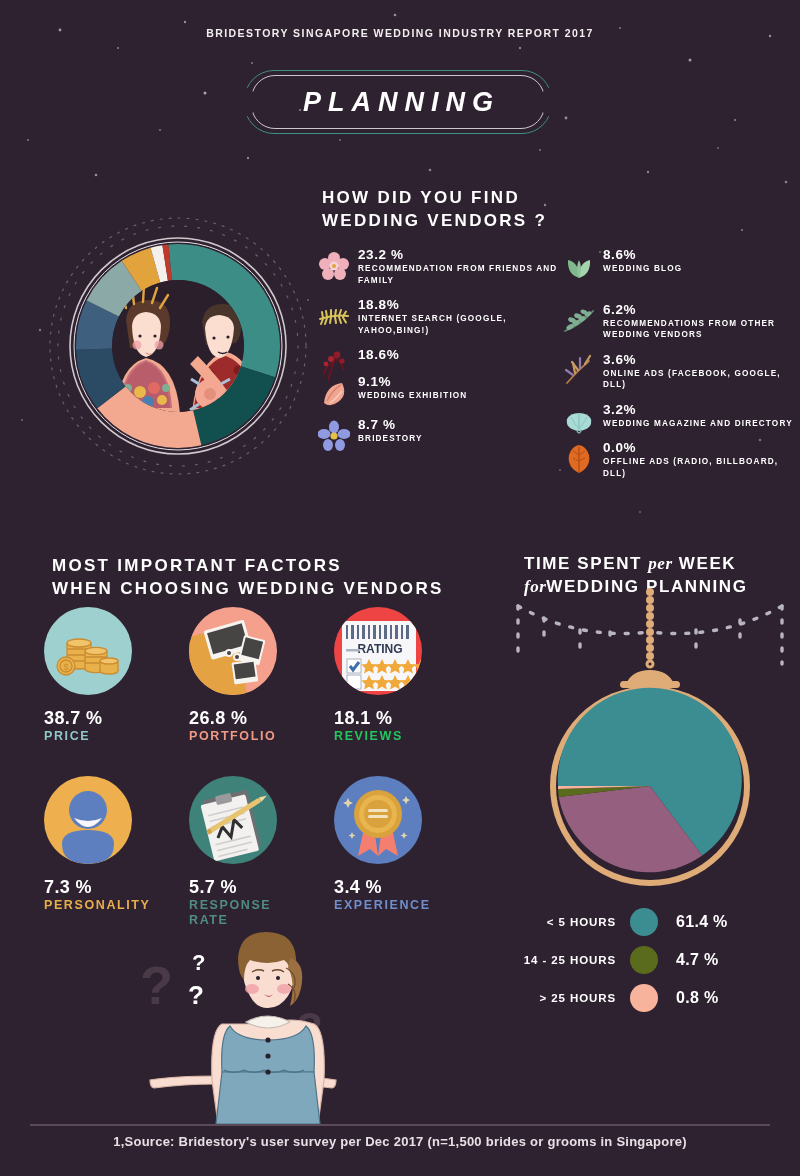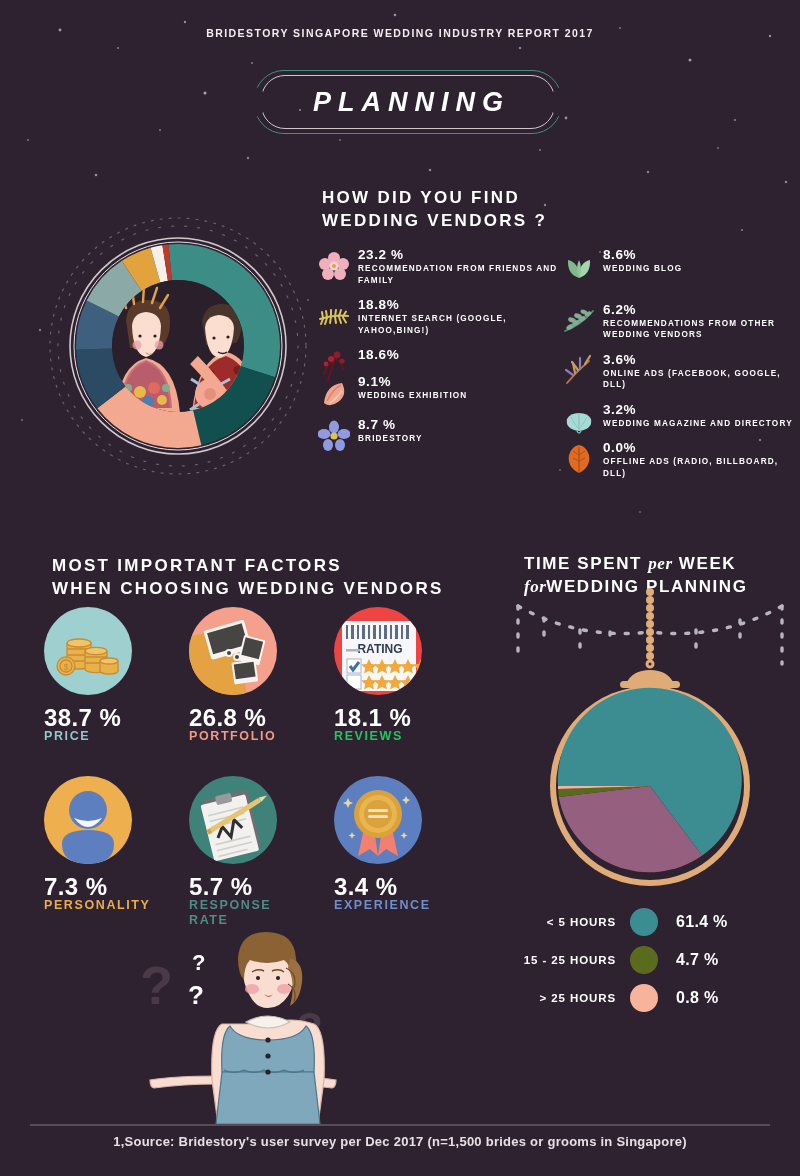--- a/index.html
+++ b/index.html
@@ -14,21 +14,21 @@
   #stars { position: absolute; inset: 0; pointer-events: none; }
 
   
   .kicker {
     position: absolute; top: 27px; left: 0; width: 800px;
     text-align: center;
     font-size: 10.5px; font-weight: bold; letter-spacing: 1.45px;
     color: #f2eef0;
   }
   .banner {
-    position: absolute; left: 254px; top: 70px; width: 308px; height: 64px;
+    position: absolute; left: 244px; top: 70px; width: 308px; height: 64px;
   }
   .banner .outer {
     position: absolute; inset: 0;
     border: 1.6px solid #3f8f7e; border-radius: 30px;
   }
   .banner .inner {
     position: absolute; inset: 5px 7px;
     border: 1.6px solid #cfc6cc; border-radius: 24px;
   }
   .banner .notch {
@@ -76,21 +76,21 @@
   #factors-grid {
     position: absolute; left: 44px; top: 607px; width: 450px;
   }
   .fac-row { display: flex; }
   .fac { width: 145px; }
   .fac-circle {
     width: 88px; height: 88px; border-radius: 50%;
     overflow: hidden; position: relative; margin-bottom: 12px;
   }
   .fac-pct {
-    font-size: 24px; font-weight: bold; letter-spacing: 0.4px;
+    font-size: 18px; font-weight: bold; letter-spacing: 0.4px;
     color: #ffffff; line-height: 22px;
   }
   .fac-name {
     font-size: 12.5px; font-weight: bold; letter-spacing: 1.6px;
     line-height: 15px; text-transform: uppercase;
   }
 
   
   #confused-woman { position: absolute; left: 118px; top: 928px; width: 300px; height: 196px; }
 
@@ -653,21 +653,21 @@
   </g>
 </svg>
 
 <div id="time-legend">
   <div class="leg-row">
     <div class="leg-label">&lt; 5 HOURS</div>
     <div class="leg-dot" style="background:#3b8d92"></div>
     <div class="leg-val">61.4 %</div>
   </div>
   <div class="leg-row">
-    <div class="leg-label">15 - 25 HOURS</div>
+    <div class="leg-label">14 - 25 HOURS</div>
     <div class="leg-dot" style="background:#5b6b1e"></div>
     <div class="leg-val">4.7 %</div>
   </div>
   <div class="leg-row">
     <div class="leg-label">&gt; 25 HOURS</div>
     <div class="leg-dot" style="background:#f7b39b"></div>
     <div class="leg-val">0.8 %</div>
   </div>
 </div>
 

